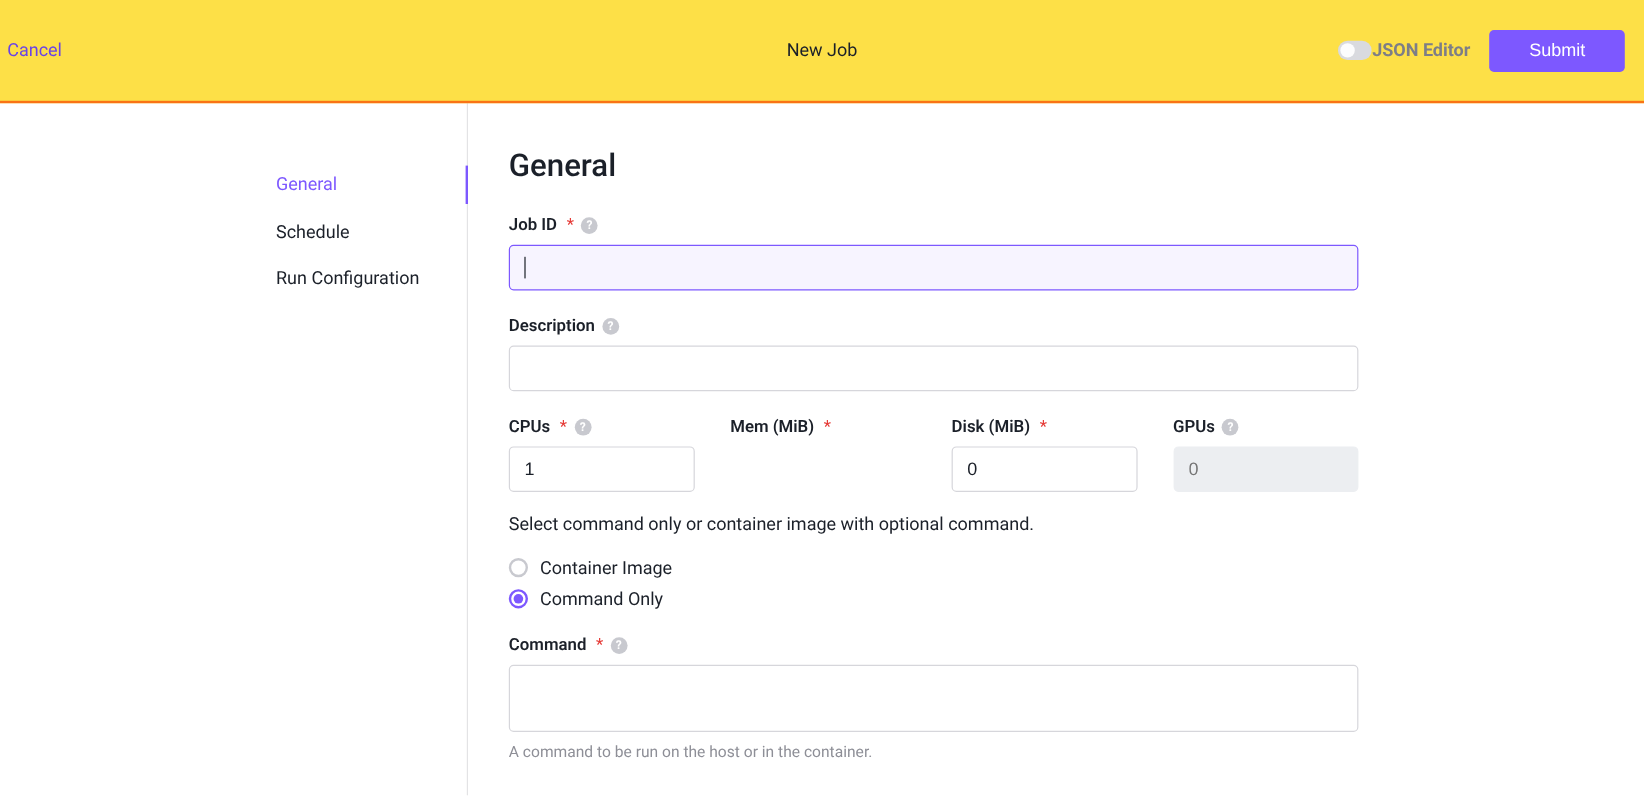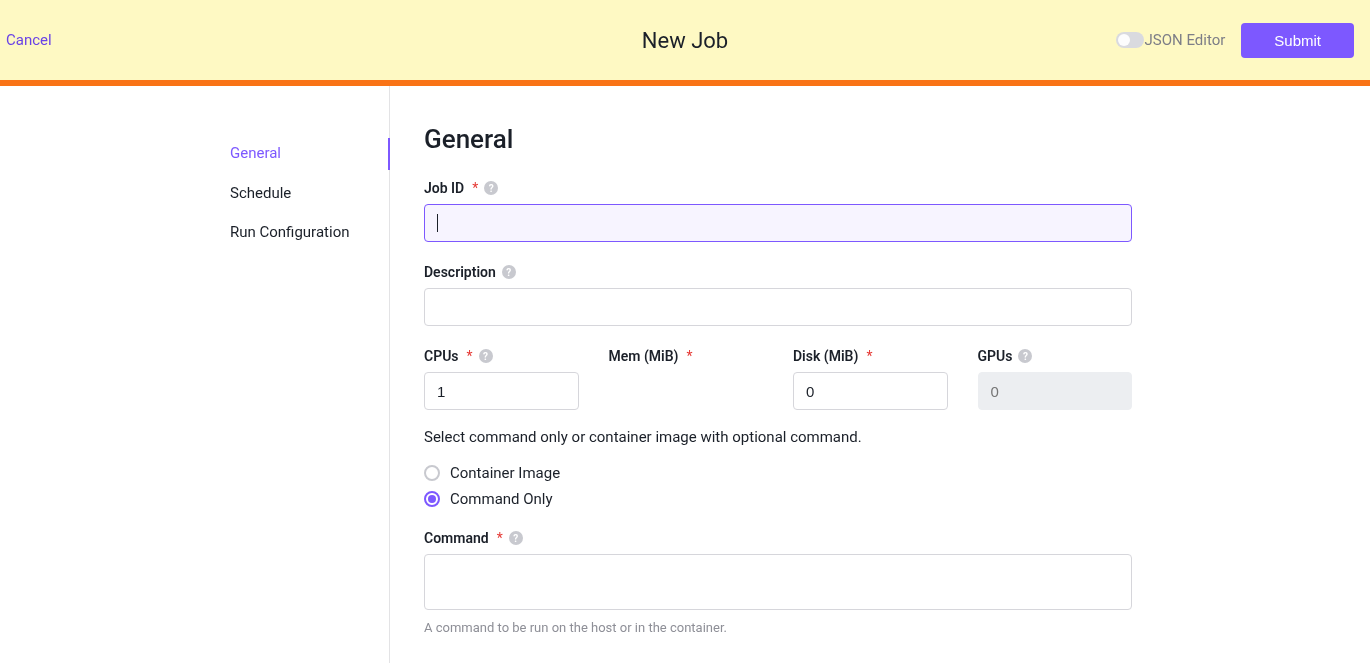--- a/index.html
+++ b/index.html
@@ -9,53 +9,54 @@
       color: #1b2029;
       background: #fff;
       width: 1370px;
       height: 663px;
       overflow: hidden;
     }
 
     
     .header {
       height: 86px;
-      background: #fef9c3;
-      border-bottom: 6px solid #f97316;
+      background: #fde047;
+      border-bottom: 2px solid #f97316;
       display: flex;
       align-items: center;
       padding: 0 16px 0 6px;
       position: relative;
     }
     .header-left { flex: 0 0 auto; }
     .header-center {
       position: absolute;
       left: 50%;
       transform: translateX(-50%);
-      font-size: 22px;
+      font-size: 15px;
       color: #1b2029;
     }
     .header-right {
       margin-left: auto;
       display: flex;
       align-items: center;
       gap: 16px;
     }
     .cancel-link {
       color: #6a43e6;
       font-size: 15px;
       cursor: pointer;
       text-decoration: none;
       padding: 6px 0;
     }
     .toggle-wrap {
       display: flex;
       align-items: center;
       color: #7d7e87;
       font-size: 15px;
+      font-weight: bold;
     }
     .toggle {
       width: 28px;
       height: 16px;
       border-radius: 10px;
       background: #d9dadf;
       position: relative;
       cursor: pointer;
     }
     .toggle::after {

